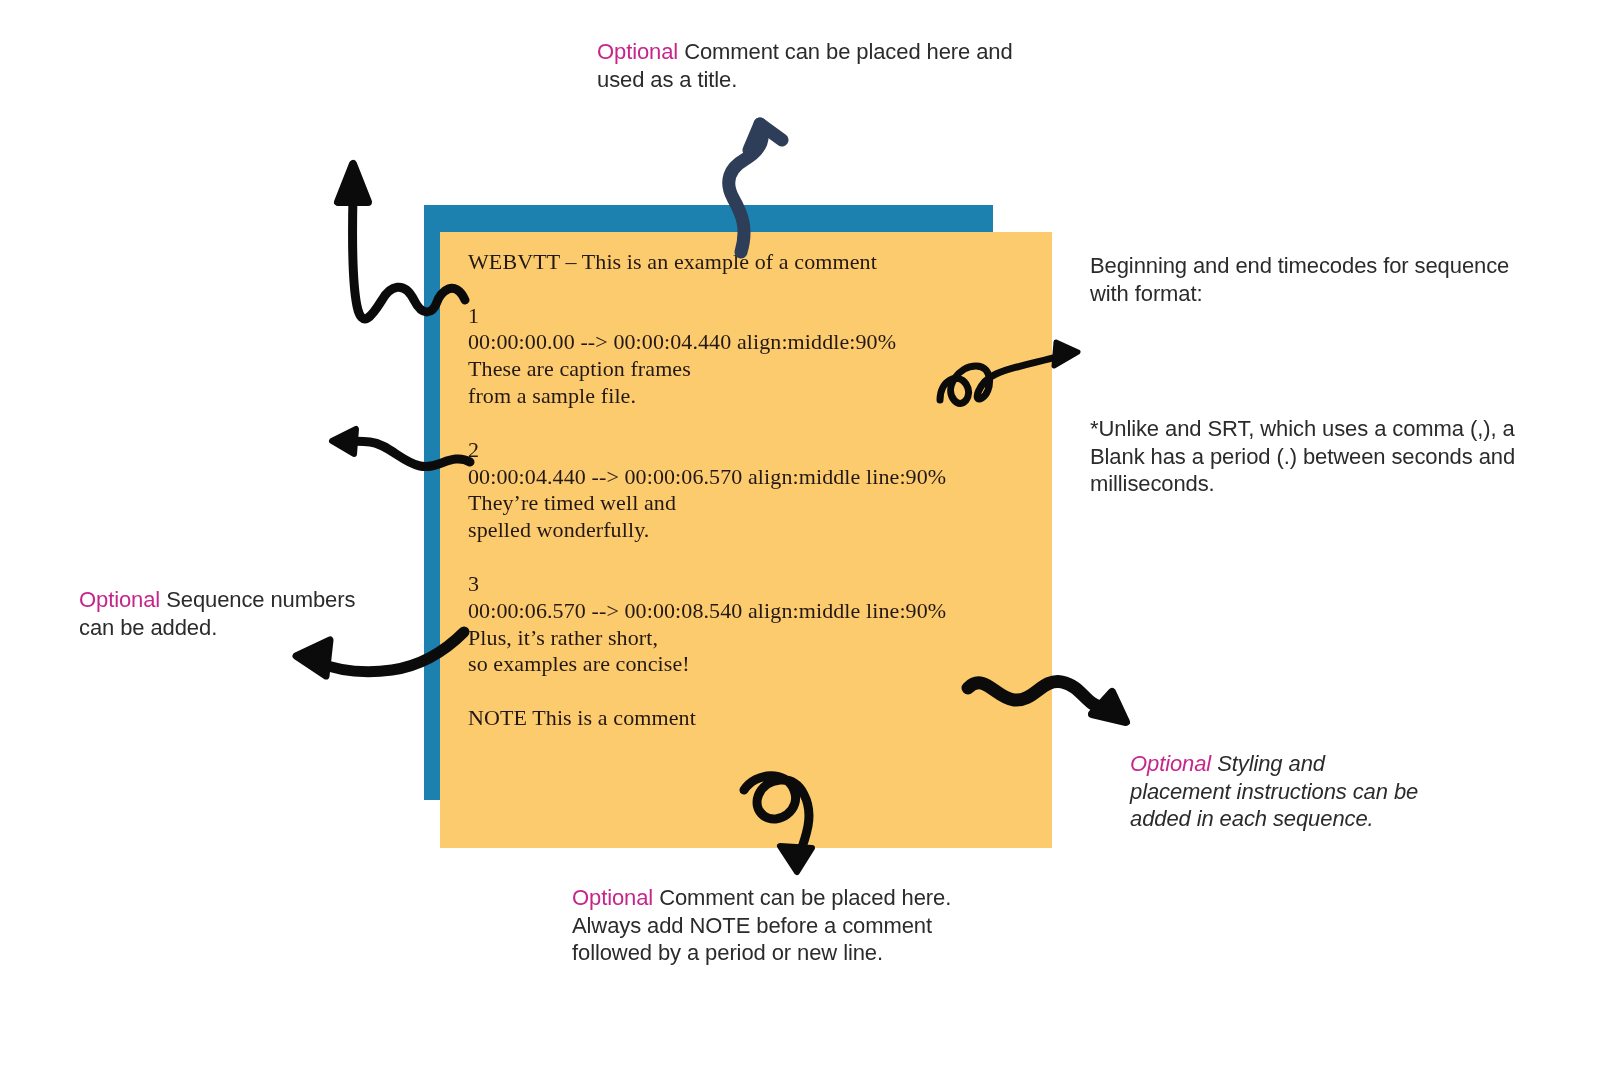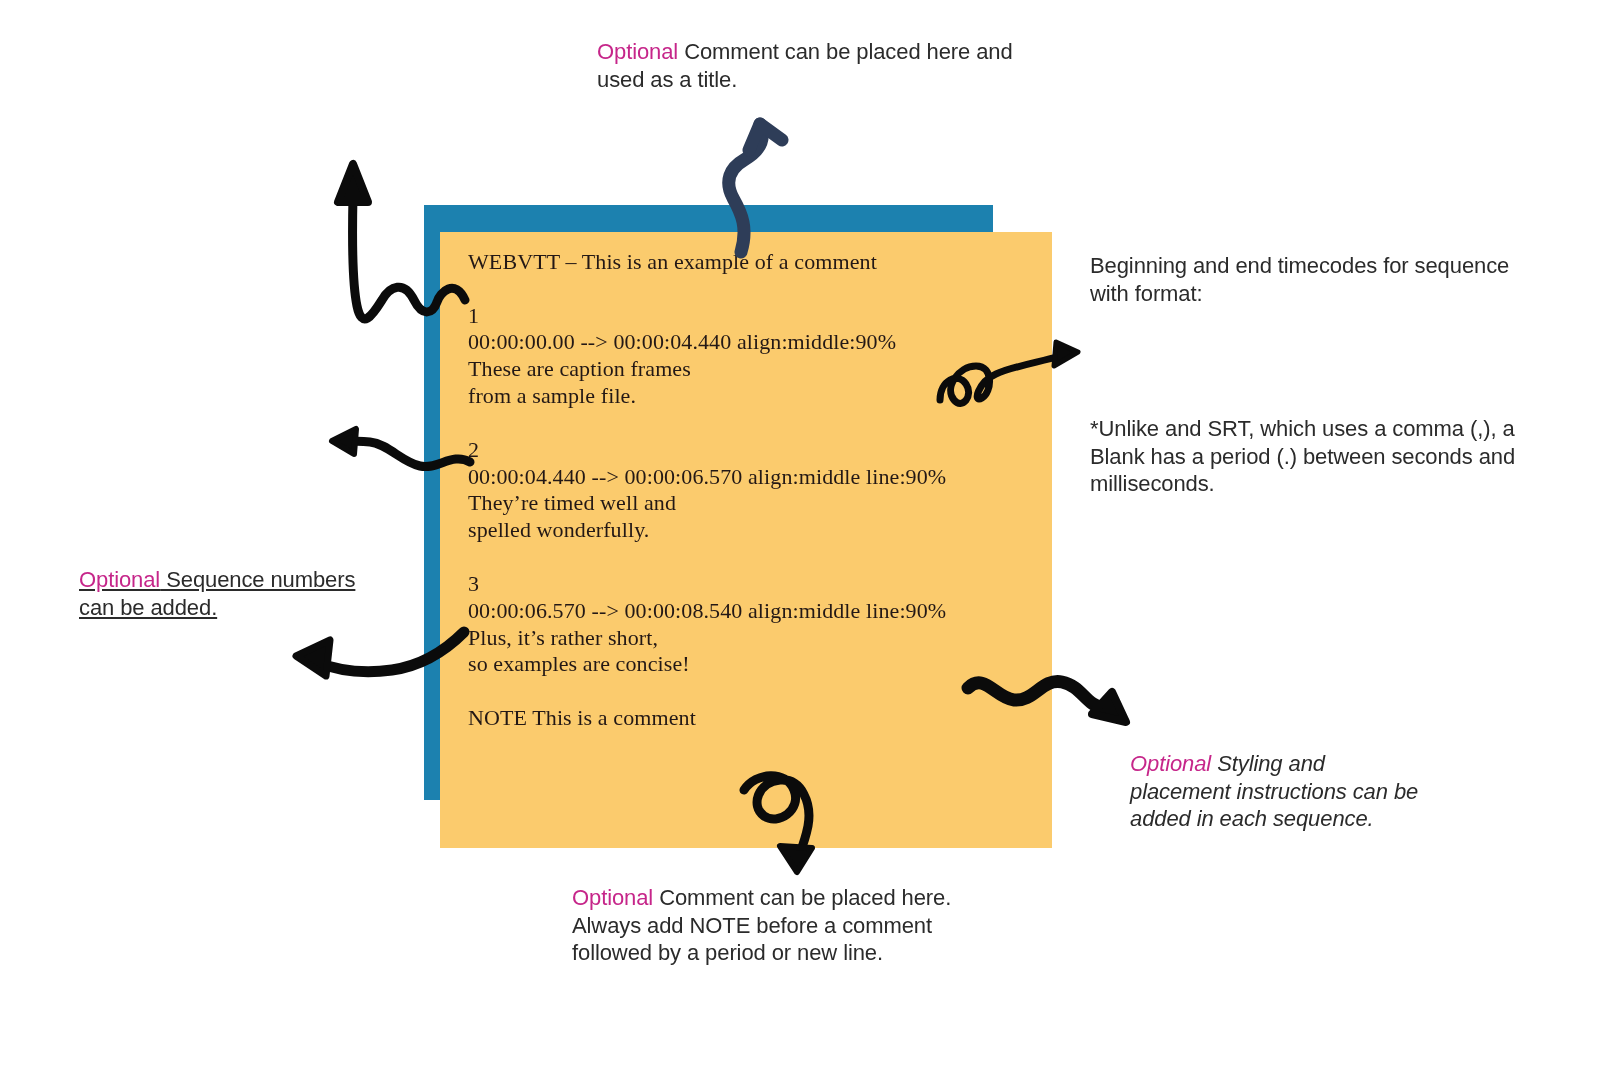--- a/index.html
+++ b/index.html
@@ -58,21 +58,21 @@
   .opt {
     color: #C6268A;
   }
   .pinkline {
     color: #C6268A;
   }
 
   .n-top        { left: 597px;  top: 38px;  width: 420px; }
   .n-topleft    { left: 152px;  top: 74px;  width: 290px; }
   .n-blank      { left: 79px;   top: 404px; width: 300px; }
-  .n-seq        { left: 79px;   top: 566px; width: 290px; text-decoration: underline; }
+  .n-seq        { left: 79px;   top: 586px; width: 290px; }
   .n-right1     { left: 1090px; top: 252px; width: 420px; }
   .n-format     { left: 1090px; top: 347px; width: 460px; }
   .n-right2     { left: 1090px; top: 415px; width: 430px; }
   .n-right3     { left: 1130px; top: 750px; width: 300px; font-style: italic; }
   .n-bottom     { left: 572px;  top: 884px; width: 420px; }
 
   .arrow-layer {
     position: absolute;
     left: 0; top: 0;
     width: 1600px;

